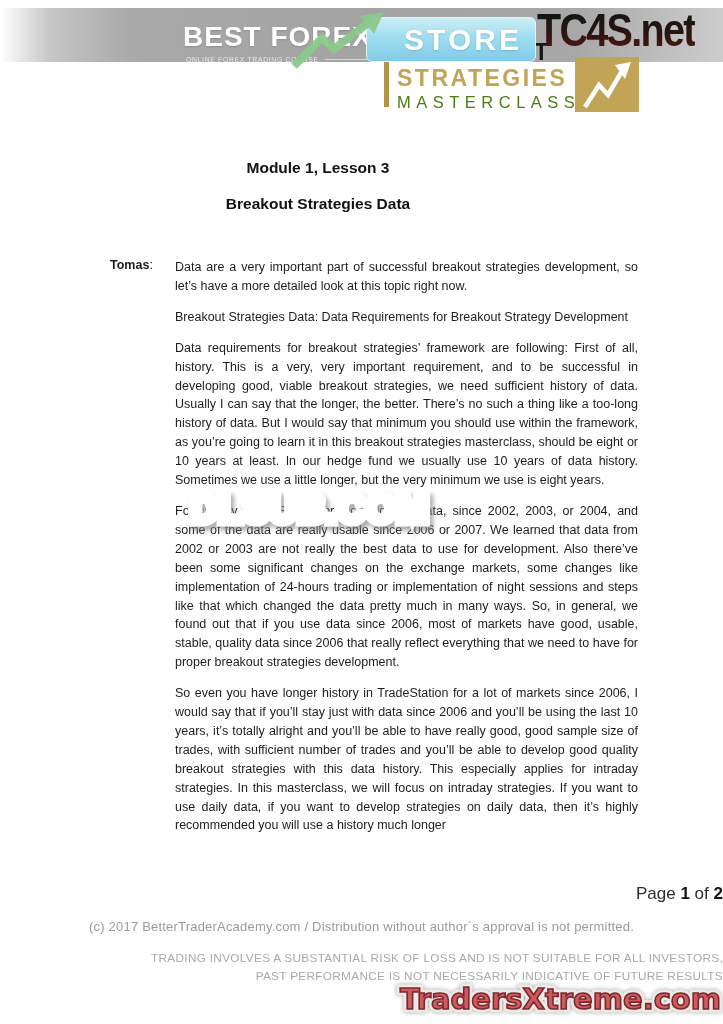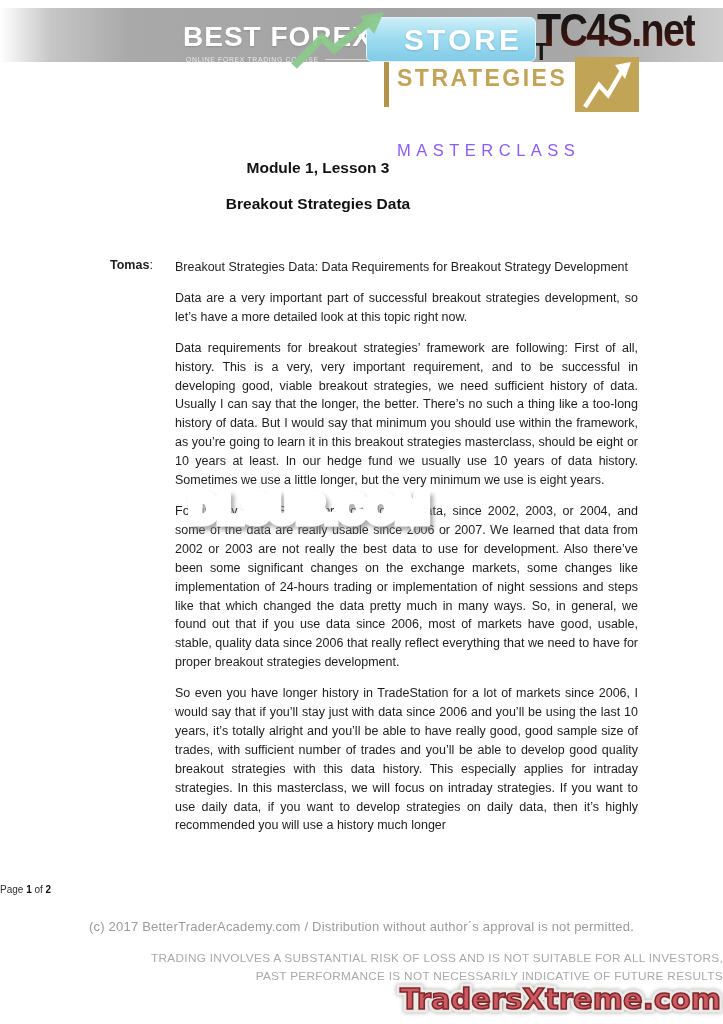--- a/index.html
+++ b/index.html
@@ -41,21 +41,21 @@
     transform:scaleX(.84); transform-origin:left top;
     background:linear-gradient(180deg,#161616 25%,#2e1410 60%,#5d1812 95%);
     -webkit-background-clip:text; background-clip:text; color:transparent;
   }
 
   
   .program-bar { position:absolute; left:384px; top:42px; width:5px; height:65px; background:#b2944a; }
   .pw { position:absolute; left:397px; white-space:nowrap; }
   .pw1 { top:39px; font-size:23px; font-weight:700; color:#161616; letter-spacing:3px; }
   .pw2 { top:65px; font-size:23px; font-weight:700; color:#c2a456; letter-spacing:2.5px; }
-  .pw3 { top:93px; font-size:16.5px; font-weight:400; color:#8b5cf6; letter-spacing:5.5px;margin-top:48px; }
+  .pw3 { top:93px; font-size:16.5px; font-weight:400; color:#4d7c0f; letter-spacing:5.5px; }
   .program-square {
     position:absolute; left:575px; top:57px; width:64px; height:55px;
     background:#c2a456; z-index:4;
   }
 
   
   .title { position:absolute; left:0; width:636px; margin:0; text-align:center; font-weight:700; color:#121212; }
   .t1 { top:159px; font-size:15.5px; }
   .t2 { top:195px; font-size:15.5px; }
 
@@ -87,21 +87,21 @@
     font-family:"DejaVu Sans", sans-serif; font-weight:700; font-size:29px; letter-spacing:0;
     color:#cd5a61; -webkit-text-stroke:1.6px #7e272b;
     filter:drop-shadow(0 0 2px rgba(160,160,160,.9));
   }
   .wm-bottom::before {
     content:attr(data-text); position:absolute; left:0; top:0; z-index:-1;
     -webkit-text-stroke:7px #eceae7; color:#eceae7;
   }
 
   
-  .page-num { position:absolute; left:0; top:884px; width:723px; text-align:left; font-size:10px; color:#2e2e2e; }
+  .page-num { position:absolute; left:0; top:884px; width:723px; text-align:right; font-size:17px; color:#2e2e2e; }
   .page-num b { font-weight:700; color:#111; }
   .copyright { position:absolute; left:0; top:919px; width:723px; text-align:center; font-size:13px; color:#9b9b9b; letter-spacing:.2px; }
   .disclaimer { position:absolute; left:0; top:950px; width:723px; text-align:right; font-size:11.8px; line-height:17.5px; color:#a9a9a9; letter-spacing:.3px; }
 </style>
 </head>
 <body>
 
 <div class="page">
 
   <div class="banner">
@@ -131,22 +131,22 @@
   </div>
 
   <h1 class="title t1">Module 1, Lesson 3</h1>
   <h2 class="title t2">Breakout Strategies Data</h2>
 
   <div class="transcript">
     <div class="speaker">
       <b>Tomas</b><span>:</span>
     </div>
     <div class="paras">
+      <p>Data are a very important part of successful breakout strategies development, so let’s have a more detailed look at this topic right now.</p>
       <p>Breakout Strategies Data: Data Requirements for Breakout Strategy Development</p>
-      <p>Data are a very important part of successful breakout strategies development, so let’s have a more detailed look at this topic right now.</p>
       <p>Data requirements for breakout strategies’ framework are following: First of all, history. This is a very, very important requirement, and to be successful in developing good, viable breakout strategies, we need sufficient history of data. Usually I can say that the longer, the better. There’s no such a thing like a too-long history of data. But I would say that minimum you should use within the framework, as you’re going to learn it in this breakout strategies masterclass, should be eight or 10 years at least. In our hedge fund we usually use 10 years of data history. Sometimes we use a little longer, but the very minimum we use is eight years.</p>
       <p>Fortunately, TradeStation provides lots of data, since 2002, 2003, or 2004, and some of the data are really usable since 2006 or 2007. We learned that data from 2002 or 2003 are not really the best data to use for development. Also there’ve been some significant changes on the exchange markets, some changes like implementation of 24-hours trading or implementation of night sessions and steps like that which changed the data pretty much in many ways. So, in general, we found out that if you use data since 2006, most of markets have good, usable, stable, quality data since 2006 that really reflect everything that we need to have for proper breakout strategies development.</p>
       <p>So even you have longer history in TradeStation for a lot of markets since 2006, I would say that if you’ll stay just with data since 2006 and you’ll be using the last 10 years, it’s totally alright and you’ll be able to have really good, good sample size of trades, with sufficient number of trades and you’ll be able to develop good quality breakout strategies with this data history. This especially applies for intraday strategies. In this masterclass, we will focus on intraday strategies. If you want to use daily data, if you want to develop strategies on daily data, then it’s highly recommended you will use a history much longer</p>
     </div>
   </div>
 
   <div class="wm-center" data-text="DLSUB.COM">DLSUB.COM</div>
 
   <div class="page-num">
     <span>Page</span>

